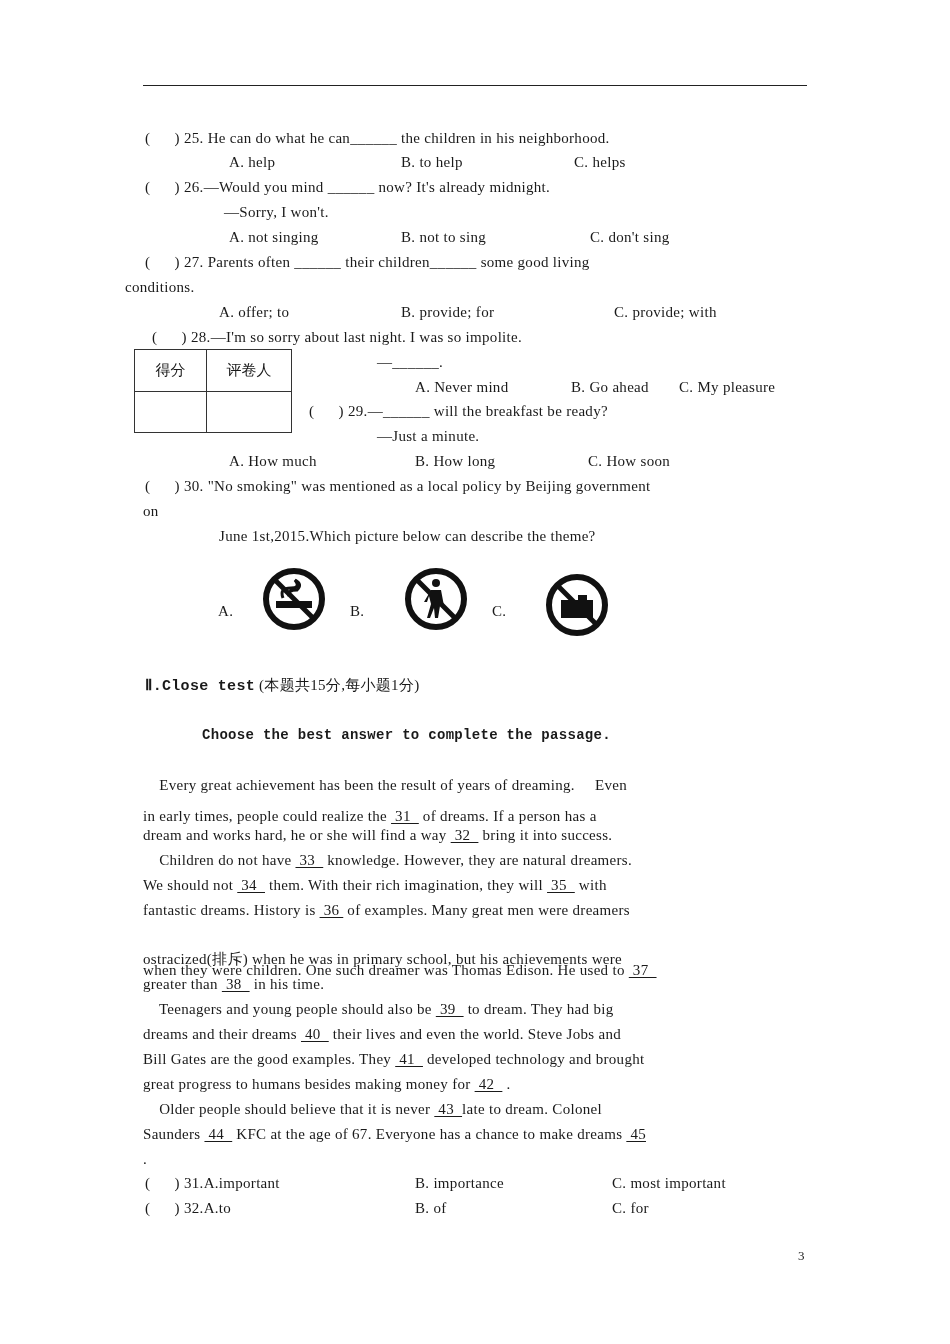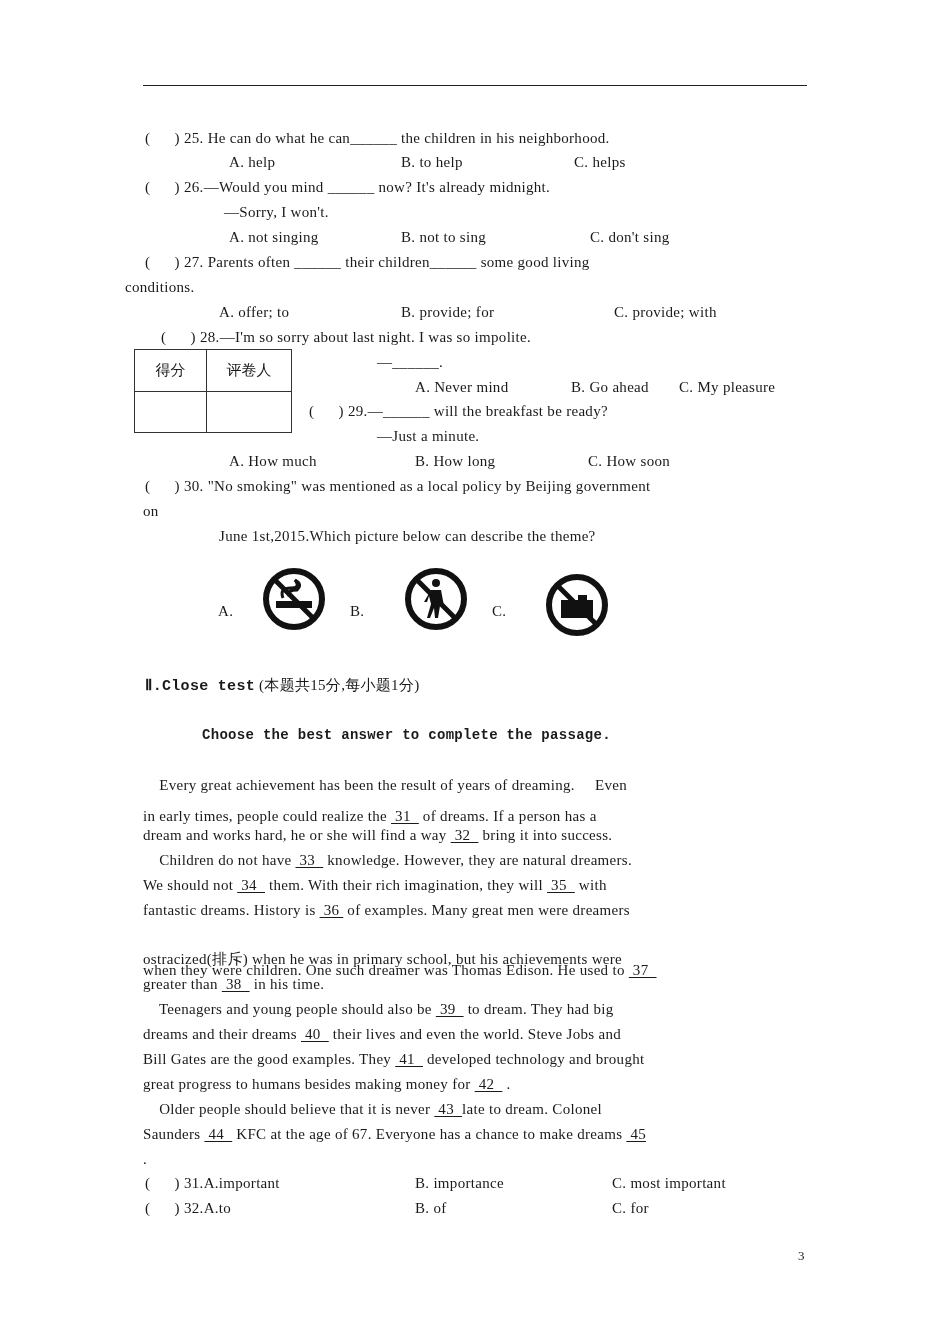--- a/index.html
+++ b/index.html
@@ -33,21 +33,21 @@
 <div class="line" style="left:229px;top:228px;">A. not singing</div>
 <div class="line" style="left:401px;top:228px;">B. not to sing</div>
 <div class="line" style="left:590px;top:228px;">C. don't sing</div>
 
 <div class="line" style="left:145px;top:253px;"><span>(      )</span> <span>27</span>. <span>Parents often ______ their children______ some good living</span></div>
 <div class="line" style="left:125px;top:278px;">conditions.</div>
 <div class="line" style="left:219px;top:303px;">A. offer; to</div>
 <div class="line" style="left:401px;top:303px;">B. provide; for</div>
 <div class="line" style="left:574px;top:303px;margin-left:40px;">C. provide; with</div>
 
-<div class="line" style="left:161px;top:328px;"><span>(      )</span> <span>28</span>.<span>—I'm so sorry about last night. I was so impolite.</span></div>
+<div class="line" style="left:152px;top:328px;"><span>(      )</span> <span>28</span>.<span>—I'm so sorry about last night. I was so impolite.</span></div>
 
 <div class="score">
   <div class="c h1">得分</div>
   <div class="c h2">评卷人</div>
   <div class="c b1"></div>
   <div class="c b2"></div>
 </div>
 
 <div class="line" style="left:377px;top:353px;">—______.</div>
 <div class="line" style="left:415px;top:378px;">A. Never mind</div>

